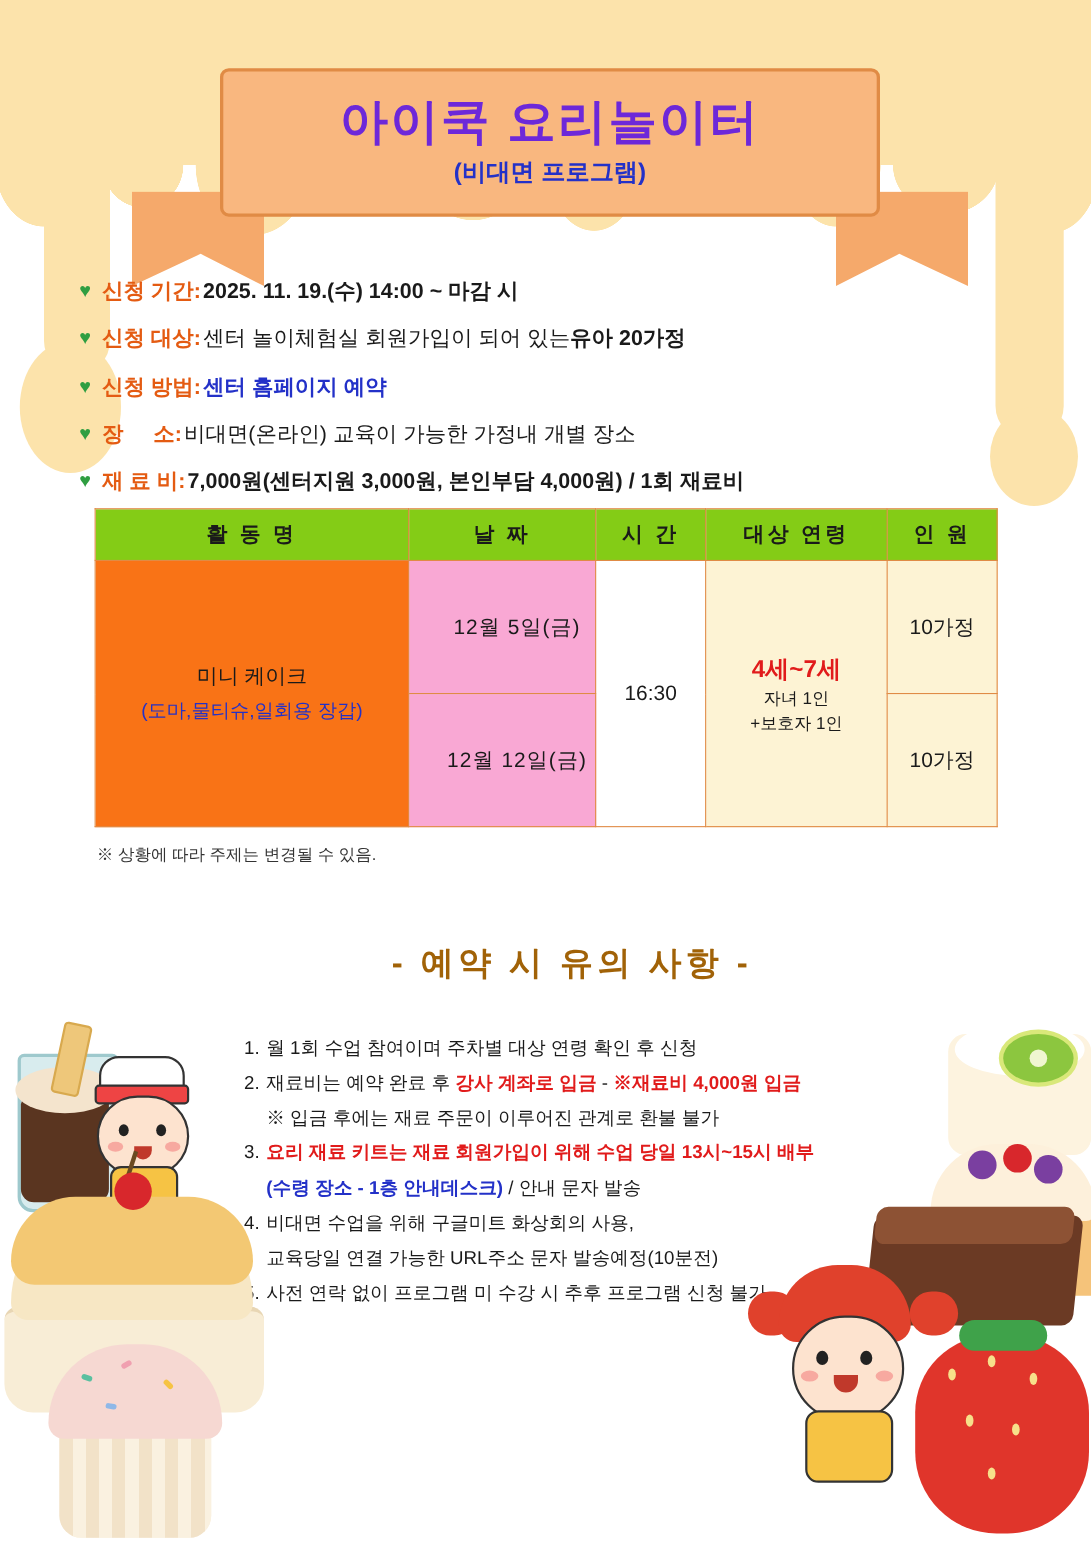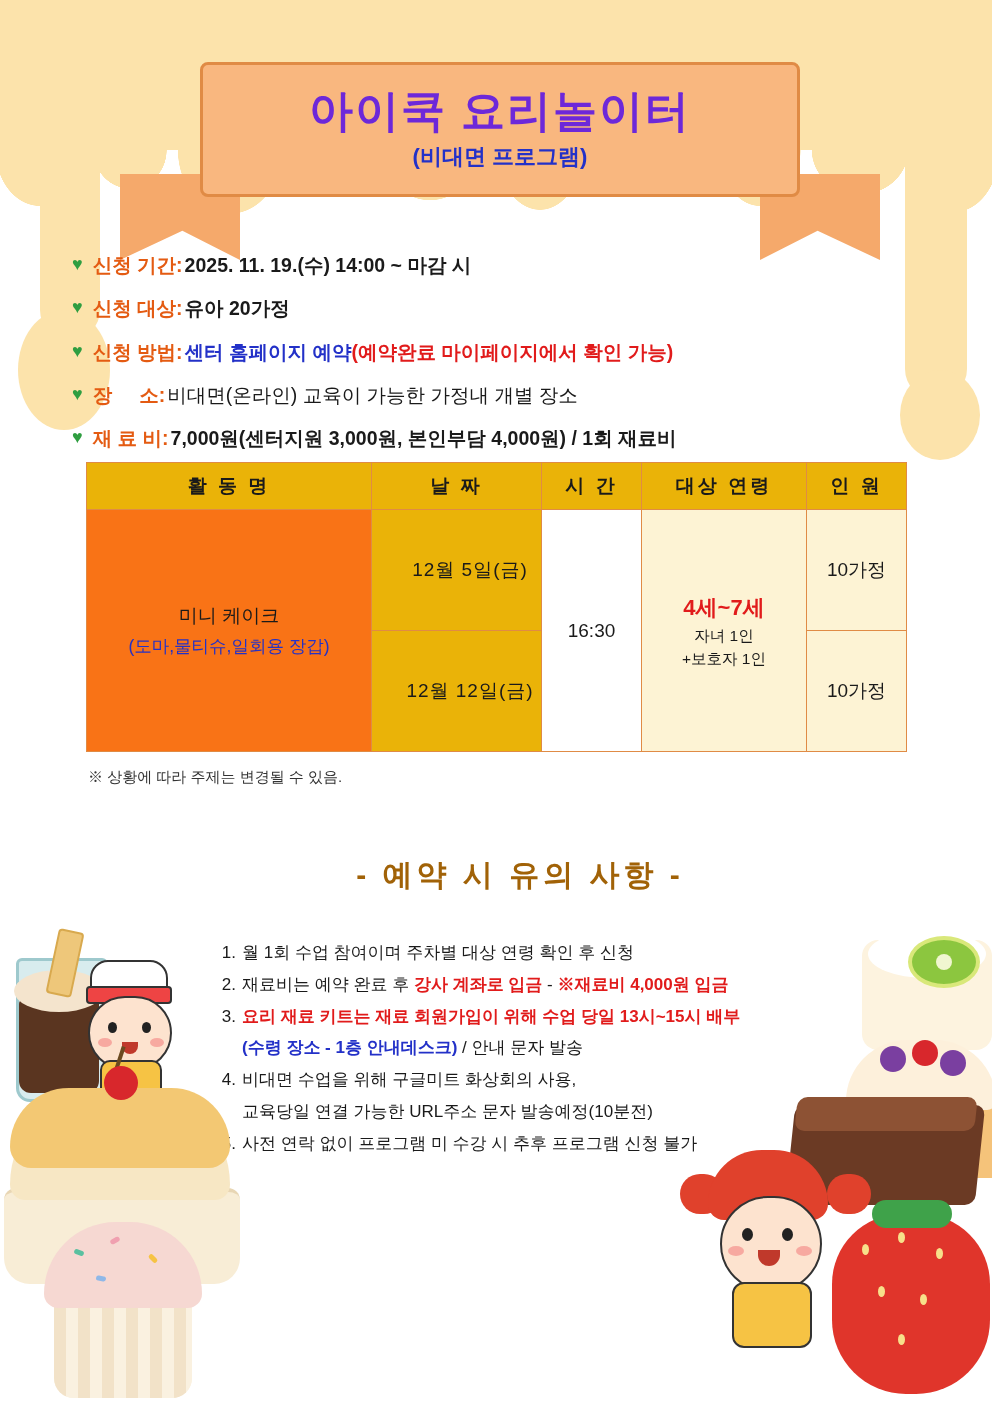--- a/index.html
+++ b/index.html
@@ -155,36 +155,36 @@
     table-layout: fixed;
   }
   .tbl td, .tbl th {
     border: 1px solid #e08b45;
     text-align: center;
     vertical-align: middle;
     font-size: 19px;
     color: #1a1a1a;
   }
   .tbl thead th {
-    background: #eab308;
+    background: #84cc16;
     height: 44px;
     font-weight: bold;
     letter-spacing: 3px;
     margin-left: 12px;
   }
   .cell-act {
     background: #f97316;
     line-height: 1.6;
   }
   .cell-act .sub {
     color: #2331c8;
     font-size: 17.5px;
   }
   .cell-date {
-    background: #eab308;
+    background: #f9a8d4;
     height: 118px;
     font-size: 19px;
     letter-spacing: 1px;
     padding-left: 28px;
   }
   .cell-time {
     background: #ffffff;
     font-size: 19px;
   }
   .cell-age {
@@ -381,27 +381,27 @@
 
 <div class="info-list">
   <div class="info-row">
     <span class="heart">♥</span>
     <span class="info-label">신청 기간:</span>
     <span class="info-value">2025. 11. 19.(수) 14:00 ~ 마감 시</span>
   </div>
   <div class="info-row">
     <span class="heart">♥</span>
     <span class="info-label">신청 대상:</span>
+    <span class="t-norm">센터 놀이체험실 회원가입이 되어 있는 </span>
     <span class="info-value">유아 20가정</span>
   </div>
   <div class="info-row">
     <span class="heart">♥</span>
     <span class="info-label">신청 방법:</span>
     <span class="t-blue">센터 홈페이지 예약</span>
-    <span class="t-red">(예약완료 마이페이지에서 확인 가능)</span>
   </div>
   <div class="info-row">
     <span class="heart">♥</span>
     <span class="info-label">장     소:</span>
     <span class="t-norm">비대면(온라인) 교육이 가능한 가정내 개별 장소</span>
   </div>
   <div class="info-row">
     <span class="heart">♥</span>
     <span class="info-label">재 료 비:</span>
     <span class="info-value">7,000원(센터지원 3,000원, 본인부담 4,000원) / 1회 재료비</span>
@@ -456,20 +456,21 @@
     <span class="n-num">1.</span>
     <span class="n-body">월 1회 수업 참여이며 주차별 대상 연령 확인 후 신청</span>
   </div>
 
   <div class="n-item">
     <span class="n-num">2.</span>
     <span class="n-body">
       <span>재료비는 예약 완료 후 </span><span class="t-red">강사 계좌로 입금</span><span> - </span><span class="t-red">※재료비 4,000원 입금</span>
     </span>
   </div>
+  <div class="n-sub">※ 입금 후에는 재료 주문이 이루어진 관계로 환불 불가</div>
 
   <div class="n-item">
     <span class="n-num">3.</span>
     <span class="n-body t-red">요리 재료 키트는 재료 회원가입이 위해 수업 당일 13시~15시 배부</span>
   </div>
   <div class="n-sub">
     <span class="t-blue">(수령 장소 - 1층 안내데스크)</span><span> / 안내 문자 발송</span>
   </div>
 
   <div class="n-item">

